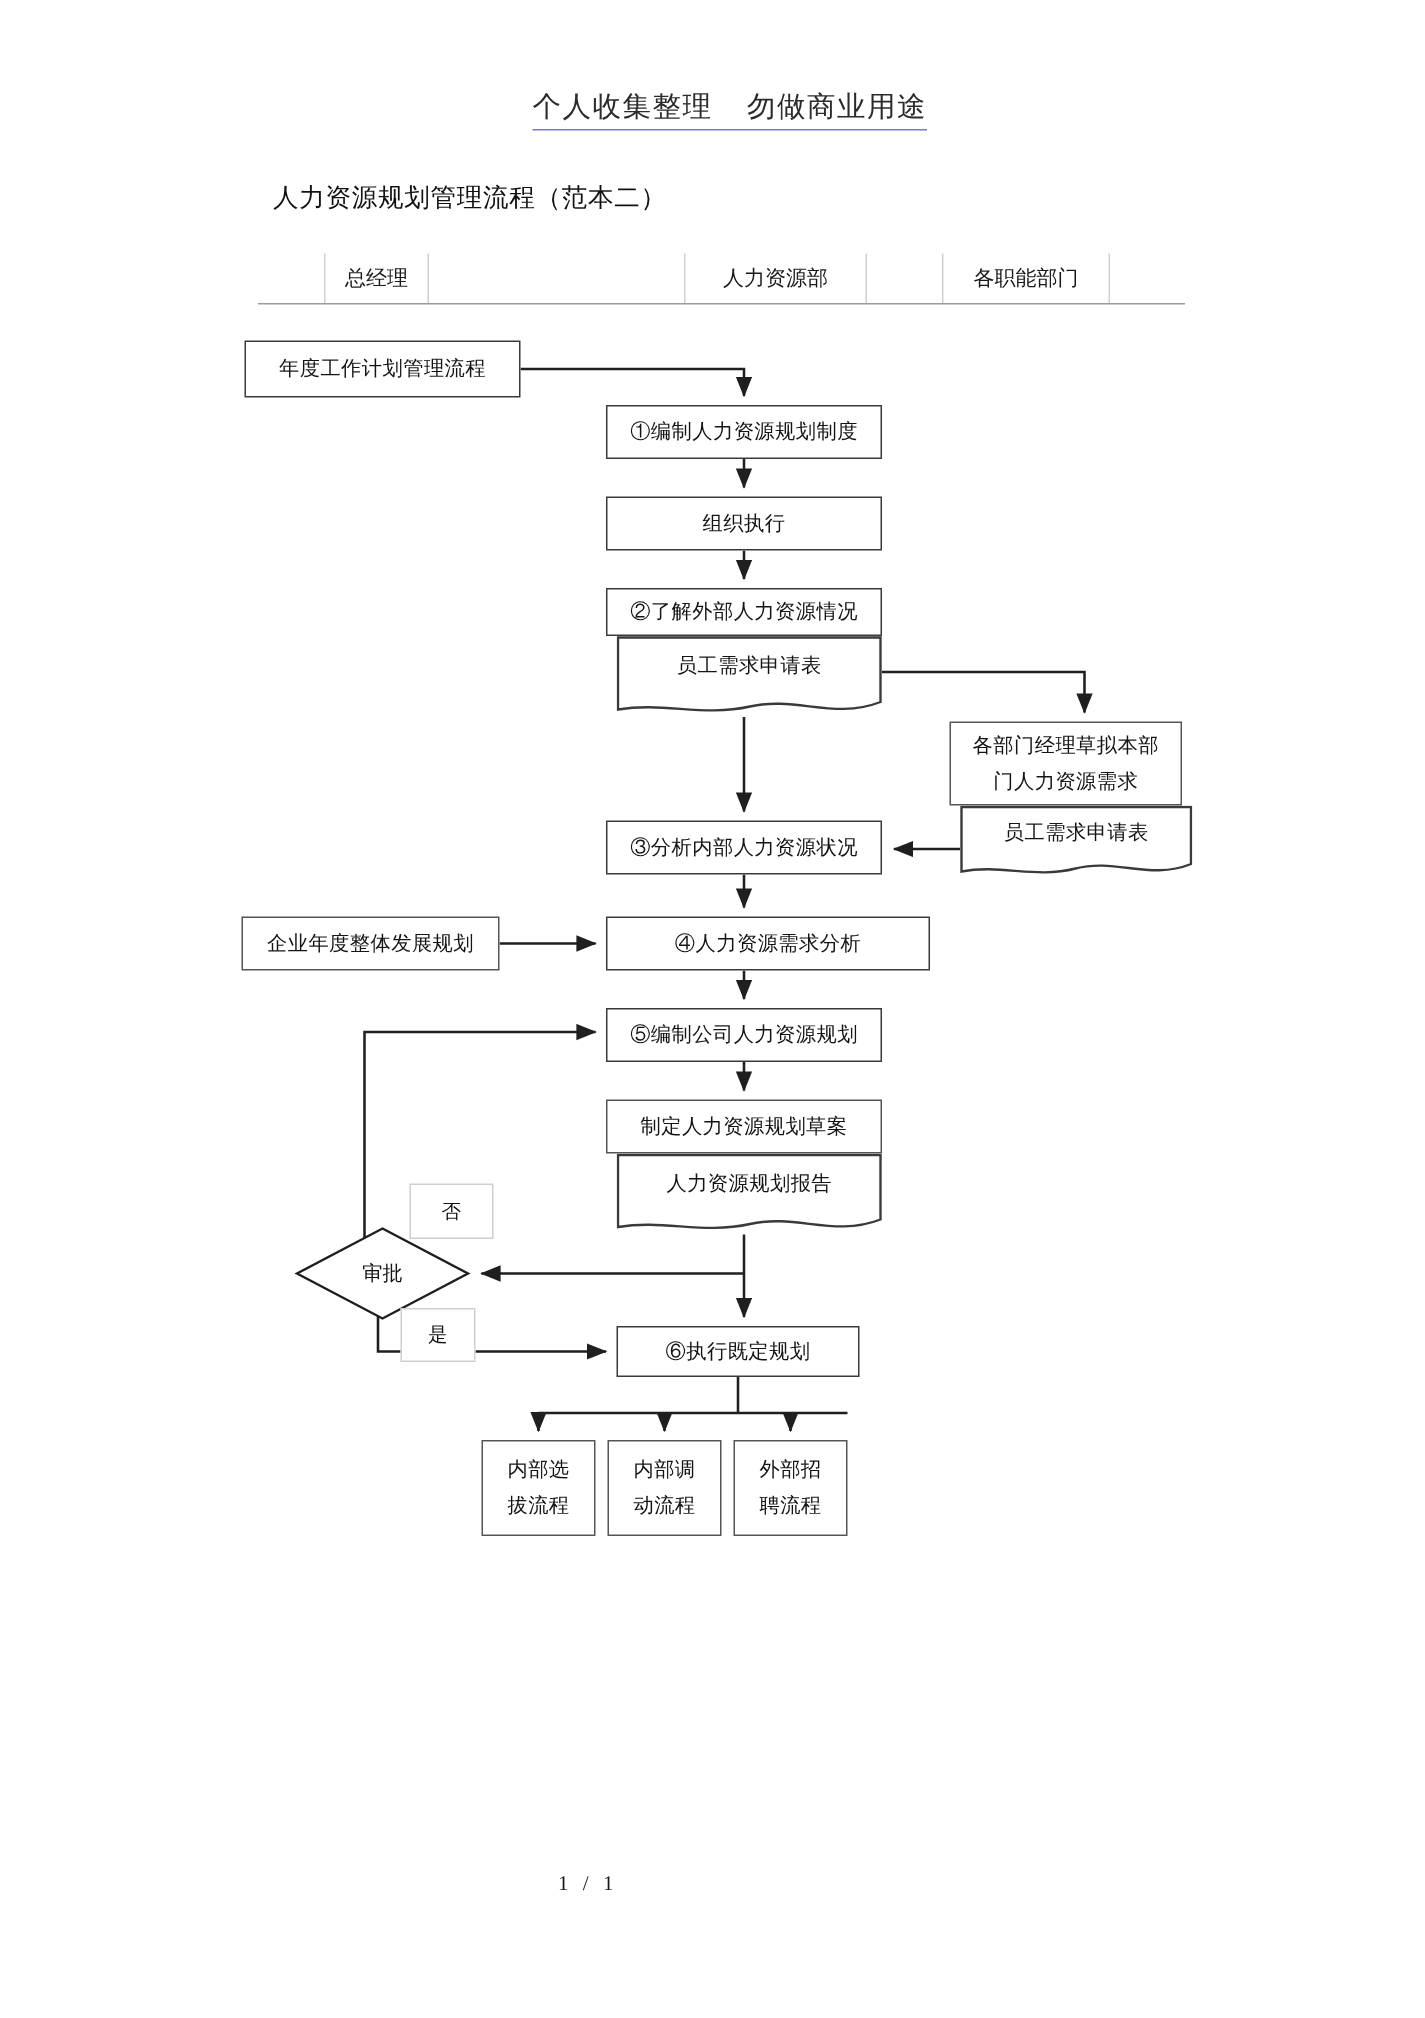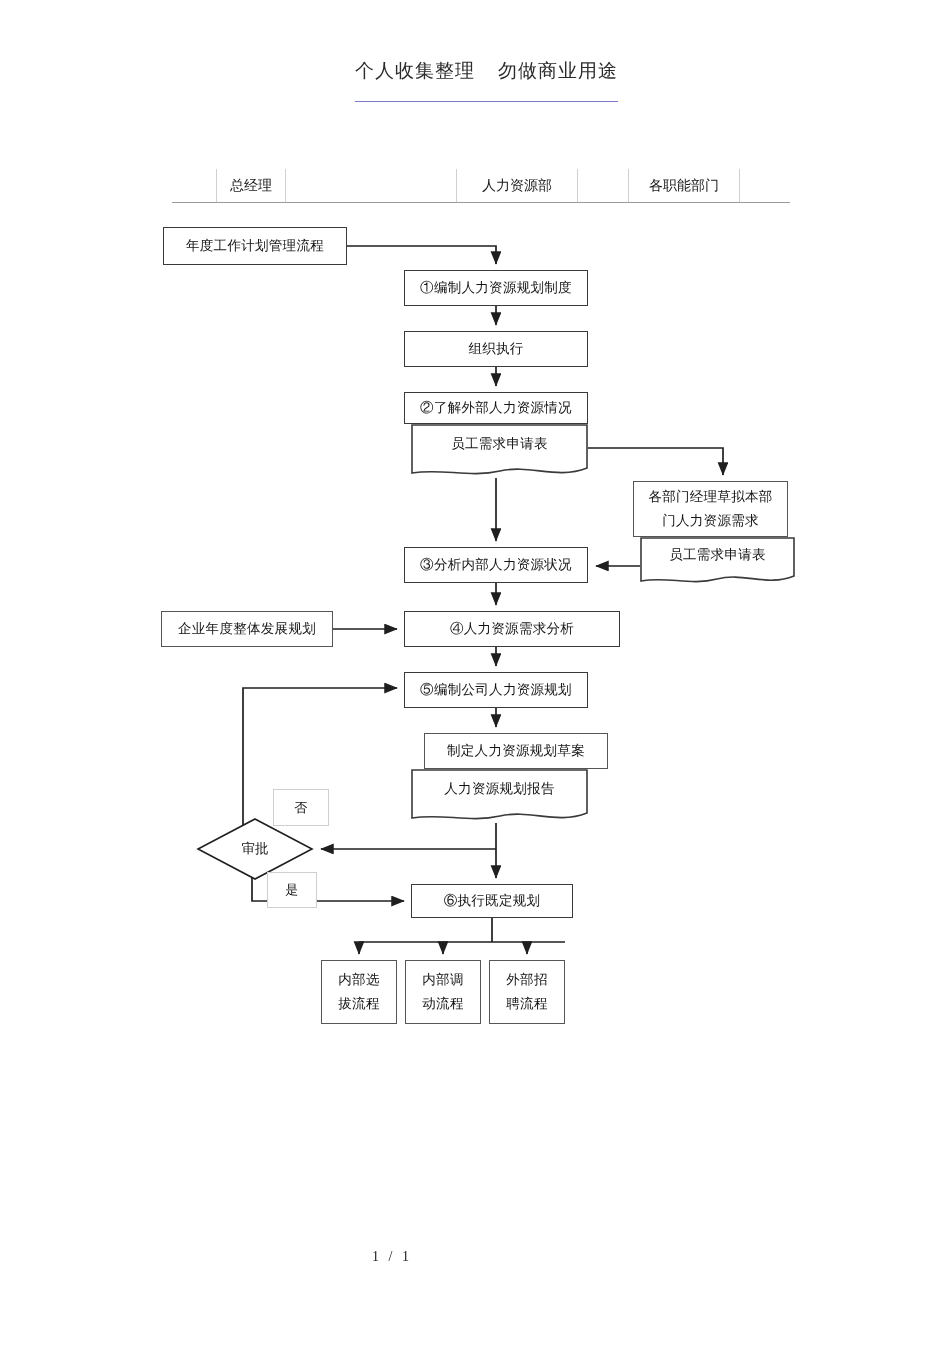--- a/index.html
+++ b/index.html
@@ -29,21 +29,21 @@
     width: 950px;
     text-align: center;
     font-size: 19px;
     letter-spacing: 1px;
     color: #2b2b2b;
     white-space: pre;
   }
   .wm-inner {
     display: inline-block;
     border-bottom: 1.5px solid #7a7ac8;
-    padding-bottom: 17px;
+    padding-bottom: 2px;
   }
 
   
   .doc-title {
     position: absolute;
     top: 120px;
     left: 182px;
     font-size: 17px;
     color: #111;
     letter-spacing: .5px;
@@ -162,20 +162,21 @@
 </style>
 </head>
 <body>
 
 <div id="page">
 
   <div class="wm">
     <span class="wm-inner">个人收集整理    勿做商业用途</span>
   </div>
 
+  <div class="doc-title">人力资源规划管理流程（范本二）</div>
 
   <div class="lane-rule"></div>
   <div class="lane-cell" id="lane0" style="left: 216px; width: 70px;">总经理</div>
   <div class="lane-cell" id="lane1" style="left: 456px; width: 122px;">人力资源部</div>
   <div class="lane-cell" id="lane2" style="left: 628px; width: 112px;">各职能部门</div>
 
   <svg class="lines" viewBox="0 0 950 1345">
     <defs>
       <marker id="arw" markerWidth="9" markerHeight="9" refX="7.5" refY="3.2" orient="auto" markerUnits="strokeWidth">
         <path d="M0,0 L8,3.2 L0,6.4 z" fill="#1f1f1f"></path>
@@ -247,21 +248,21 @@
   </div>
 
   <div class="node rect" id="n_step3" style="left: 404px; top: 547px; width: 184px; height: 36px;">③分析内部人力资源状况</div>
 
   <div class="node rect-thin" id="n_enterprise_plan" style="left: 161px; top: 611px; width: 172px; height: 36px;">企业年度整体发展规划</div>
 
   <div class="node rect" id="n_step4" style="left: 404px; top: 611px; width: 216px; height: 36px;">④人力资源需求分析</div>
 
   <div class="node rect" id="n_step5" style="left: 404px; top: 672px; width: 184px; height: 36px;">⑤编制公司人力资源规划</div>
 
-  <div class="node rect-thin" id="n_draft_plan" style="left: 404px; top: 733px; width: 184px; height: 36px; margin-left: 20px;">制定人力资源规划草案</div>
+  <div class="node rect-thin" id="n_draft_plan" style="left: 404px; top: 733px; width: 184px; height: 36px;">制定人力资源规划草案</div>
 
   <div class="docshape" id="d_report" style="left: 411px; top: 769px; width: 177px; height: 56px;">
     <svg viewBox="0 0 177 56" preserveAspectRatio="none" aria-hidden="true">
       <path d="M1,1 L176,1 L176,44 C145,56 120,40 89,47 C58,54 32,44 1,49 Z" fill="#ffffff" stroke="#3a3a3a" stroke-width="1.6"></path>
     </svg>
     <div class="doc-text">人力资源规划报告</div>
   </div>
 
   <div class="diamond" id="dia_approval" style="left: 196px; top: 817px; width: 118px; height: 64px;">
     <svg width="118" height="64" viewBox="0 0 118 64" aria-hidden="true">

